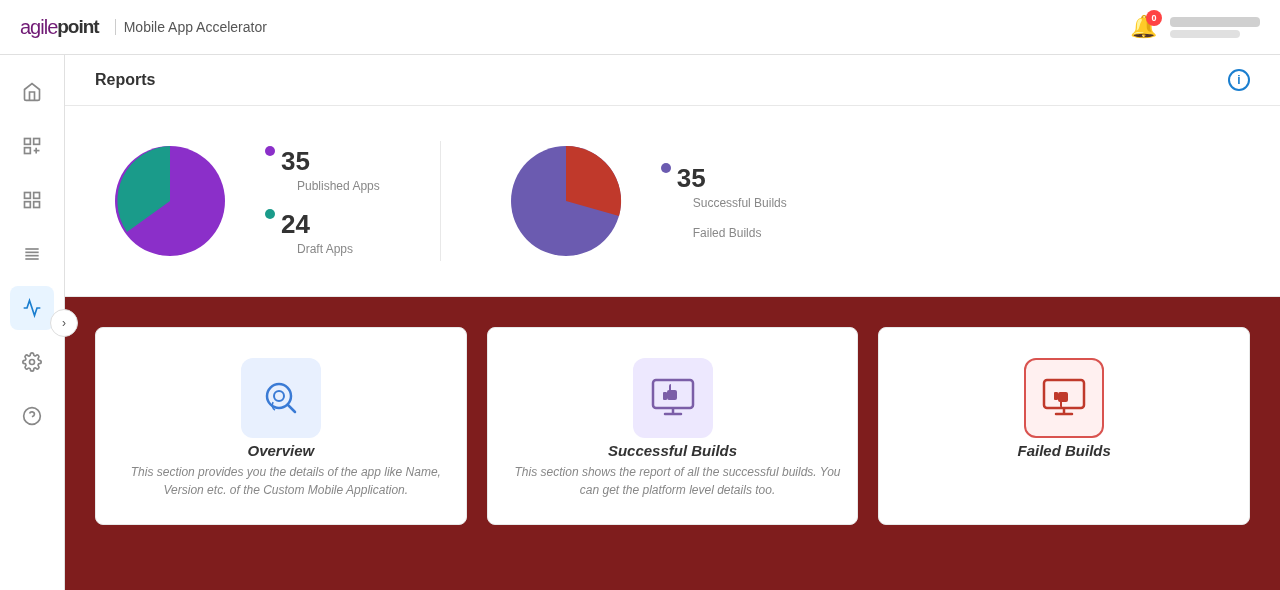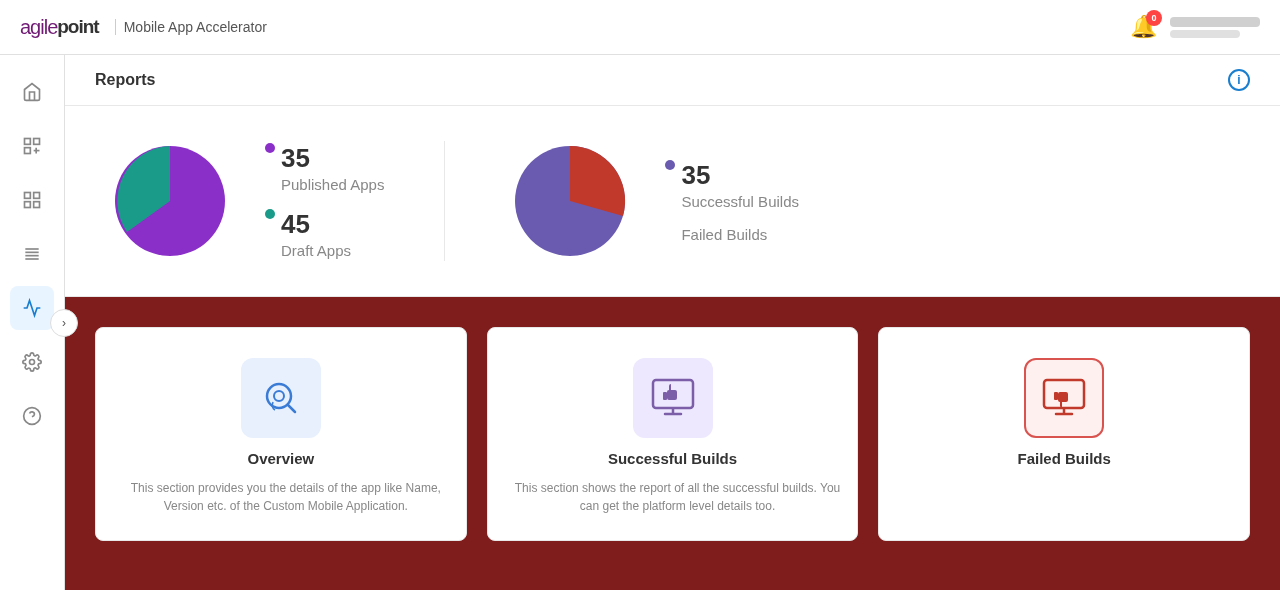--- a/index.html
+++ b/index.html
@@ -204,43 +204,44 @@
       height: 10px;
       border-radius: 50%;
       flex-shrink: 0;
     }
     .legend-number {
       font-size: 26px;
       font-weight: 600;
       color: #333;
     }
     .legend-label {
-      font-size: 15px;
+      font-size: 12px;
       color: #888;
-      margin-left: 16px;
+      margin-left: 32px;
     }
 
     
     .cards-row {
       display: flex;
       gap: 0;
       padding: 30px 30px;
       gap: 20px;
     }
     .card {
       background: #fff;
       border-radius: 8px;
       flex: 1;
       padding: 30px 14px 25px;
       display: flex;
       flex-direction: column;
       align-items: center;
       text-align: center;
-      gap: 12px;
+      gap: 4px;
       border: 1px solid #e8e8e8;
+      font-style: italic;
     }
     .card-icon-wrap {
       width: 80px;
       height: 80px;
       border-radius: 12px;
       display: flex;
       align-items: center;
       justify-content: center;
     }
     .card-icon-wrap.overview-bg { background: #e8f0fe; }
@@ -364,21 +365,21 @@
           <div class="legend-item">
             <div class="legend-value-row">
               <div class="legend-dot" style="background:#8B2FC9;"></div>
               <span class="legend-number">35</span>
             </div>
             <div class="legend-label">Published Apps</div>
           </div>
           <div class="legend-item">
             <div class="legend-value-row">
               <div class="legend-dot" style="background:#1A9B8A;"></div>
-              <span class="legend-number">45</span>
+              <span class="legend-number">24</span>
             </div>
             <div class="legend-label">Draft Apps</div>
           </div>
         </div>
       </div>
 
       <div style="width:1px;height:120px;background:#e8e8e8;"></div>
 
       <div class="chart-block">
         <svg class="pie-chart" width="130" height="130" viewBox="0 0 130 130">

